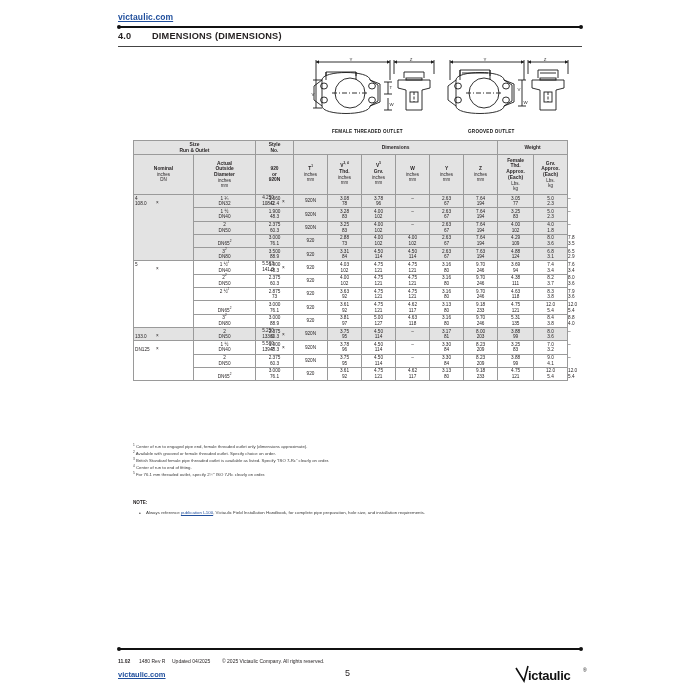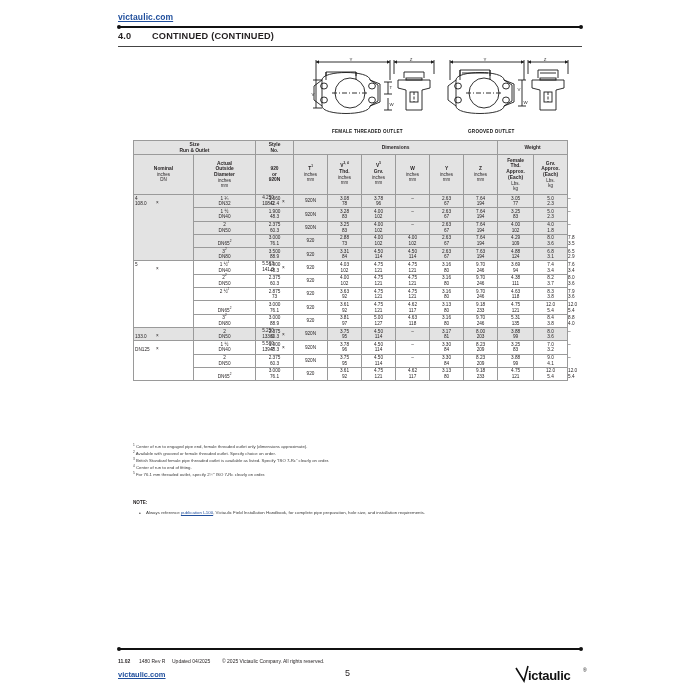--- a/index.html
+++ b/index.html
@@ -94,21 +94,21 @@
   .logo{position:absolute;right:112px;top:664px;width:74px;height:20px;}
 </style>
 </head>
 <body>
 
 <div class="page">
 
   <a class="topurl">victaulic.com</a>
   <div class="rule-top"></div>
   <div class="sect-title">
-    <span class="num">4.0</span><span>CONTINUED (CONTINUED)</span>
+    <span class="num">4.0</span><span>DIMENSIONS (DIMENSIONS)</span>
   </div>
   <div class="rule-sect"></div>
 
   <div class="figs">
     <svg class="fig" style="left:0px;" width="128" height="70" viewBox="0 0 128 70">
       <g fill="none" stroke="#1a1a1a" stroke-width="0.9">
 
         <line x1="6" y1="4" x2="80" y2="4"></line>
           <line x1="6" y1="2" x2="6" y2="22"></line>
           <line x1="80" y1="2" x2="80" y2="22"></line>

